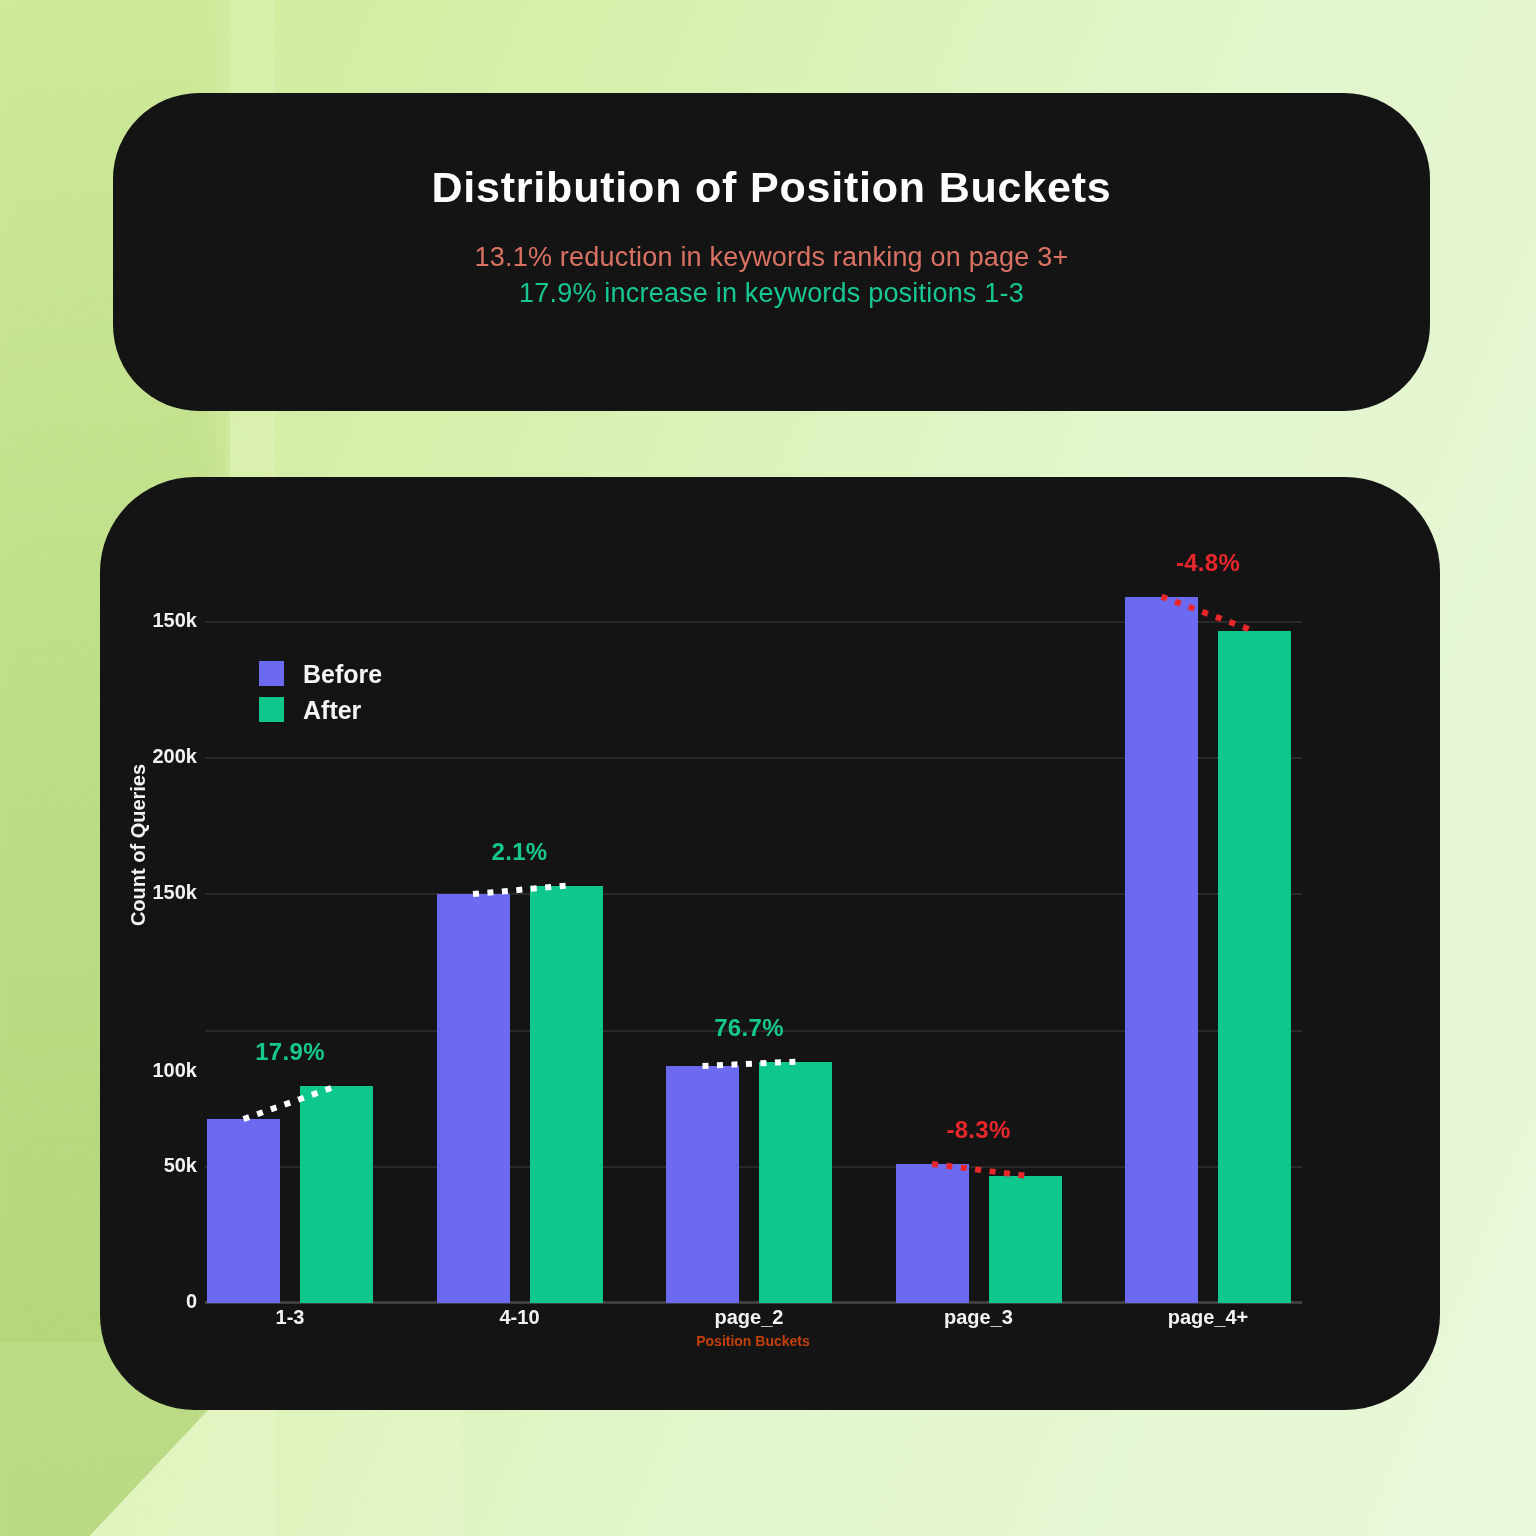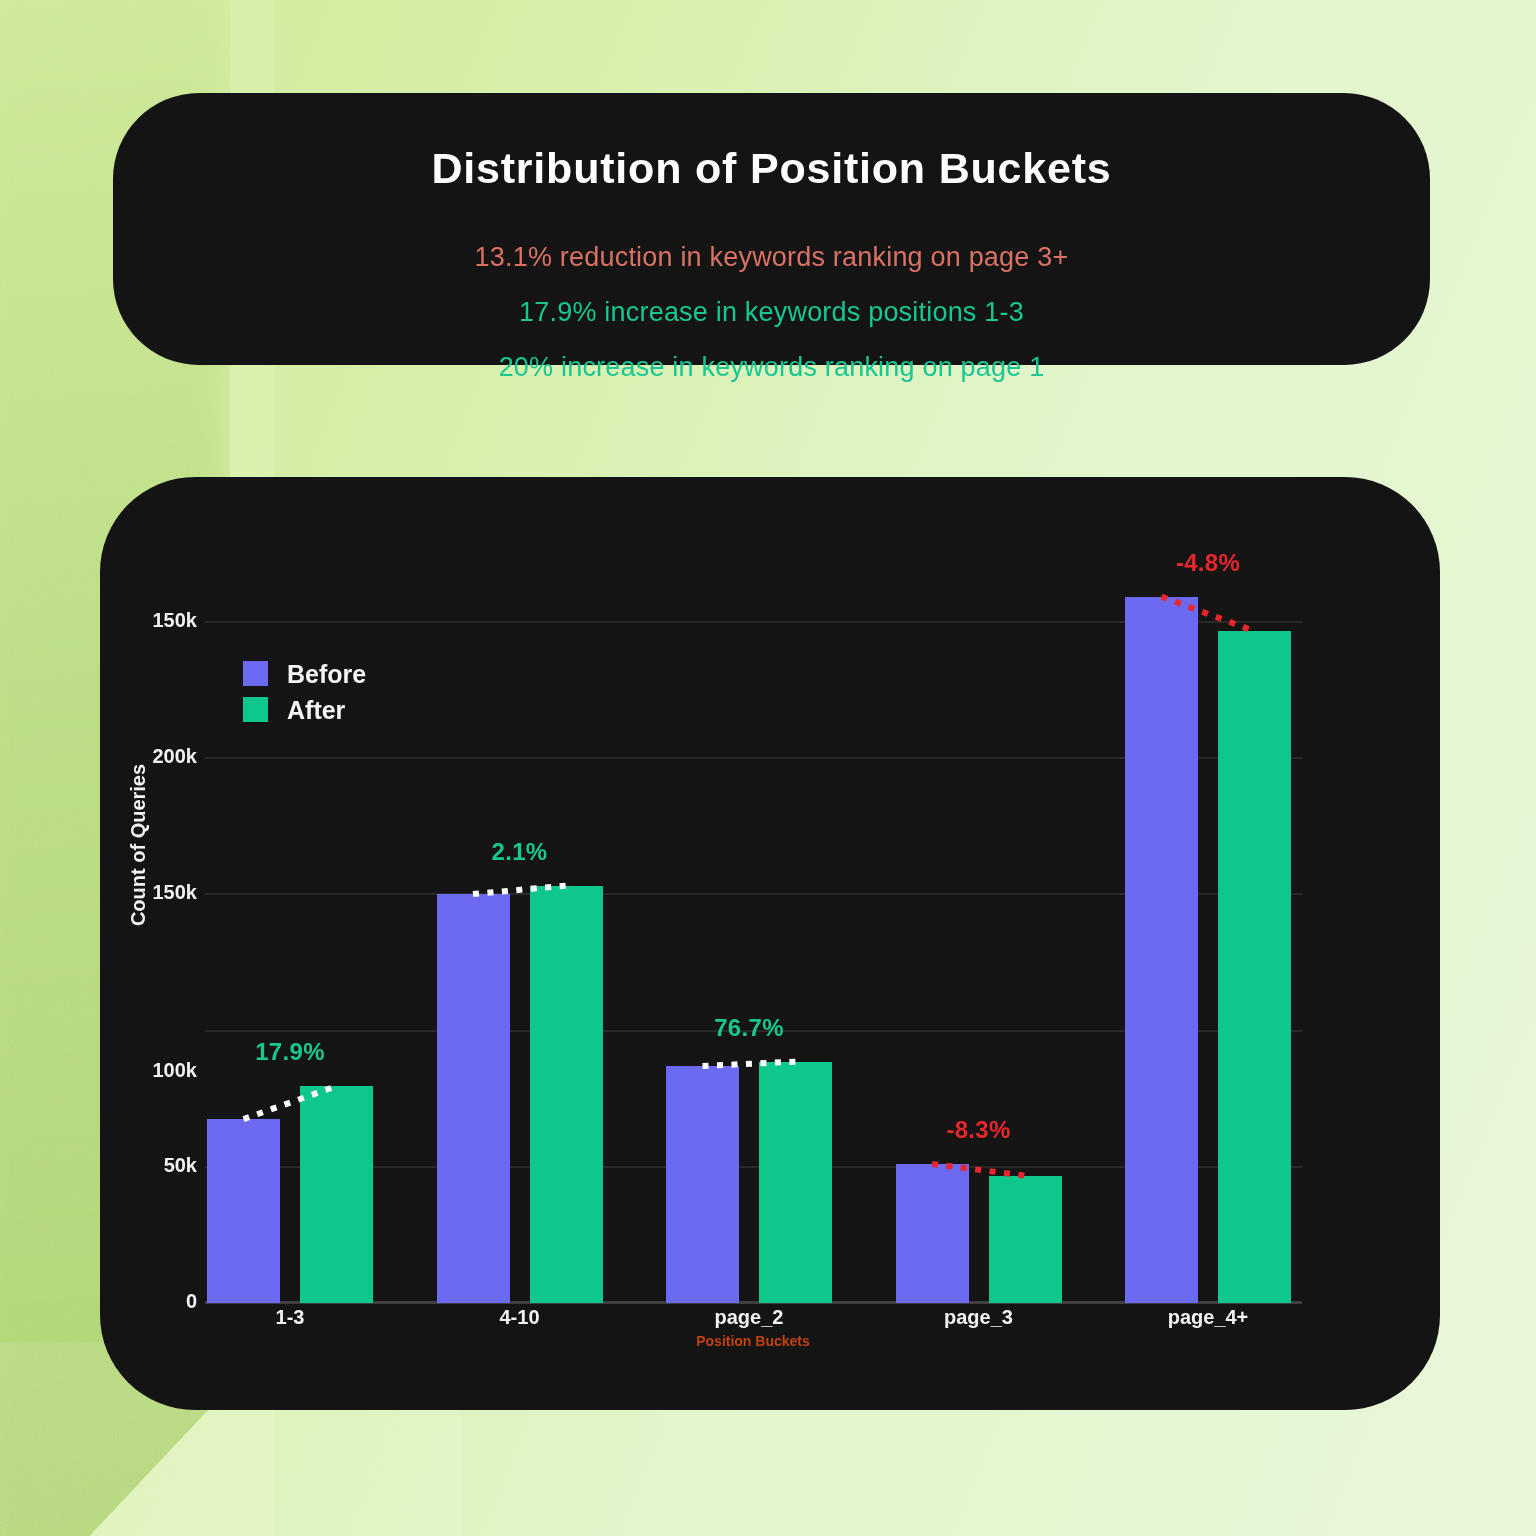--- a/index.html
+++ b/index.html
@@ -18,27 +18,26 @@
     filter: blur(16px);
     z-index: 0;
   }
   .bg-noise { position: absolute; left: 0; top: 0; z-index: 1; pointer-events: none; }
   .card {
     position: absolute;
     background: #141414;
     z-index: 2;
   }
   .header-card {
-    left: 113px; top: 93px; width: 1317px; height: 272px;
+    left: 113px; top: 93px; width: 1317px; height: 318px;
     border-radius: 86px;
     display: flex; flex-direction: column; align-items: center;
     text-align: center;
     box-sizing: border-box;
-    padding-top: 49px;
-    gap: 19px;
+    padding-top: 68px;
   }
   .header-title {
     color: #fdfdfd;
     font-size: 43px; line-height: 52px; font-weight: 600;
     letter-spacing: 0.8px;
     margin-bottom: 26px;
   }
   .highlight-line { font-size: 27px; line-height: 36px; font-weight: 400; letter-spacing: 0.2px; }
   .header-note {
     margin-top: 28px;
@@ -58,21 +57,21 @@
   .annotation { font-size: 24px; font-weight: 600; transform: translate(-50%,-50%); white-space: nowrap; letter-spacing: 0.3px; }
   .axis-title-y {
     color: #f2f2f2; font-size: 20px; font-weight: 600; white-space: nowrap;
     left: 38px; top: 368px; transform: translate(-50%,-50%) rotate(-90deg);
   }
   .axis-title-x {
     color: #c2410c; font-size: 14px; font-weight: 700; white-space: nowrap;
     left: 653px; top: 864px; transform: translate(-50%,-50%);
   }
   .legend { left: 143px; top: 184px; width: 260px; height: 70px; }
-  .legend-item { position: absolute; left: 0; height: 26px; width: 260px; }
+  .legend-item { position: absolute; left: 16px; height: 26px; width: 260px; }
   .legend-item.row2 { top: 36px; }
   .legend-swatch { width: 25px; height: 25px; left: 0; top: 0; }
   .legend-label { left: 44px; top: -1px; color: #f5f5f5; font-size: 25px; font-weight: 600; }
   svg.connectors { left: 0; top: 0; }
 </style>
 </head>
 <body>
 
 <div class="bg-left-band"></div>
 
@@ -82,21 +81,20 @@
     <feColorMatrix type="matrix" values="0 0 0 0 1  0 0 0 0 1  0 0 0 0 0.85  0.55 0.55 0.55 0 0"></feColorMatrix>
   </filter>
   <rect x="0" y="0" width="250" height="1536" filter="url(#grain)" opacity="0.16"></rect>
   <rect x="0" y="1360" width="420" height="176" filter="url(#grain)" opacity="0.12"></rect>
 </svg>
 
 <div class="card header-card">
   <div class="header-title">Distribution of Position Buckets</div>
   <div class="highlight-line" style="color: rgb(217, 114, 99);">13.1% reduction in keywords ranking on page 3+</div>
   <div class="highlight-line" style="color: rgb(23, 199, 147);">17.9% increase in keywords positions 1-3</div>
-  <div class="highlight-line" style="color: rgb(23, 199, 147);">20% increase in keywords ranking on page 1</div>
 </div>
 
 <div class="card chart-card">
   <div class="axis-title-y">Count of Queries</div>
   <div class="axis-title-x">Position Buckets</div>
 
   <div id="plot" style="left:0;top:0;width:1340px;height:933px;">
       <div class="ytick" style="left: 27px; top: 813px;">0</div>
       <div class="gridline" style="left: 105px; top: 688.787px; width: 1097px;"></div>
       <div class="ytick" style="left: 27px; top: 676.787px;">50k</div>

